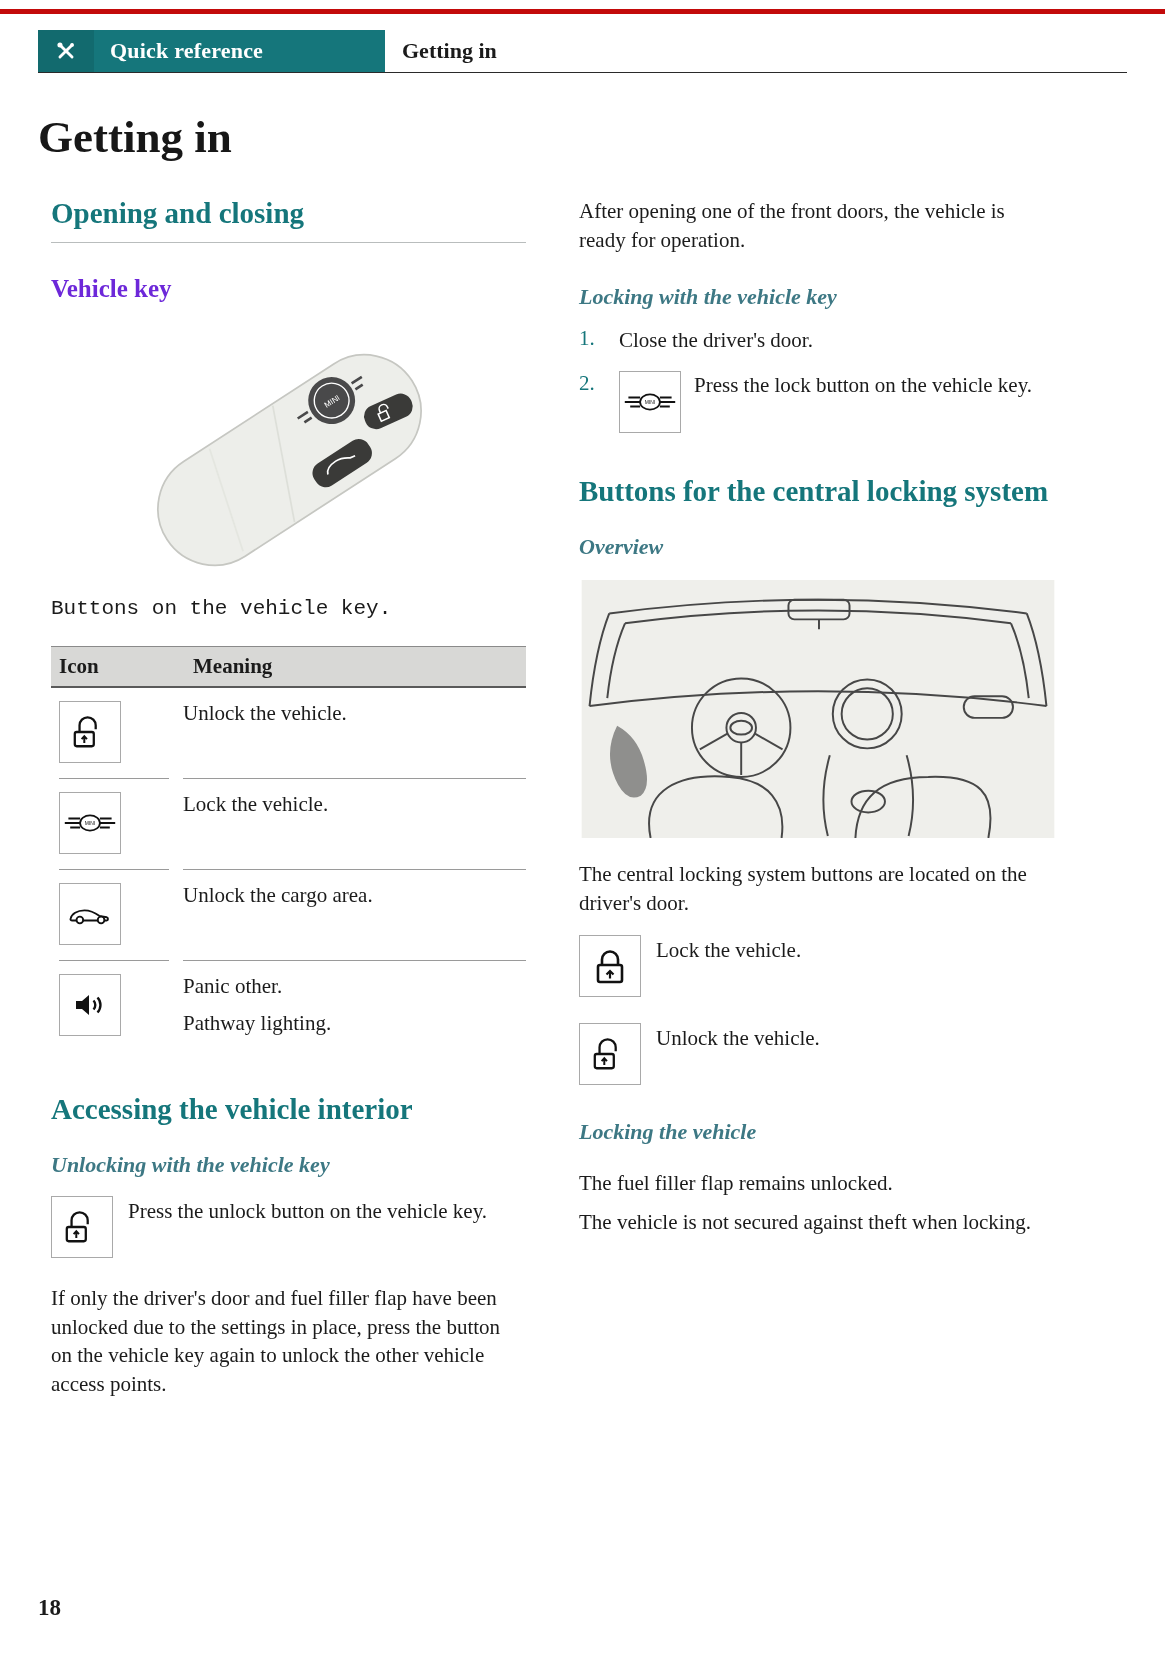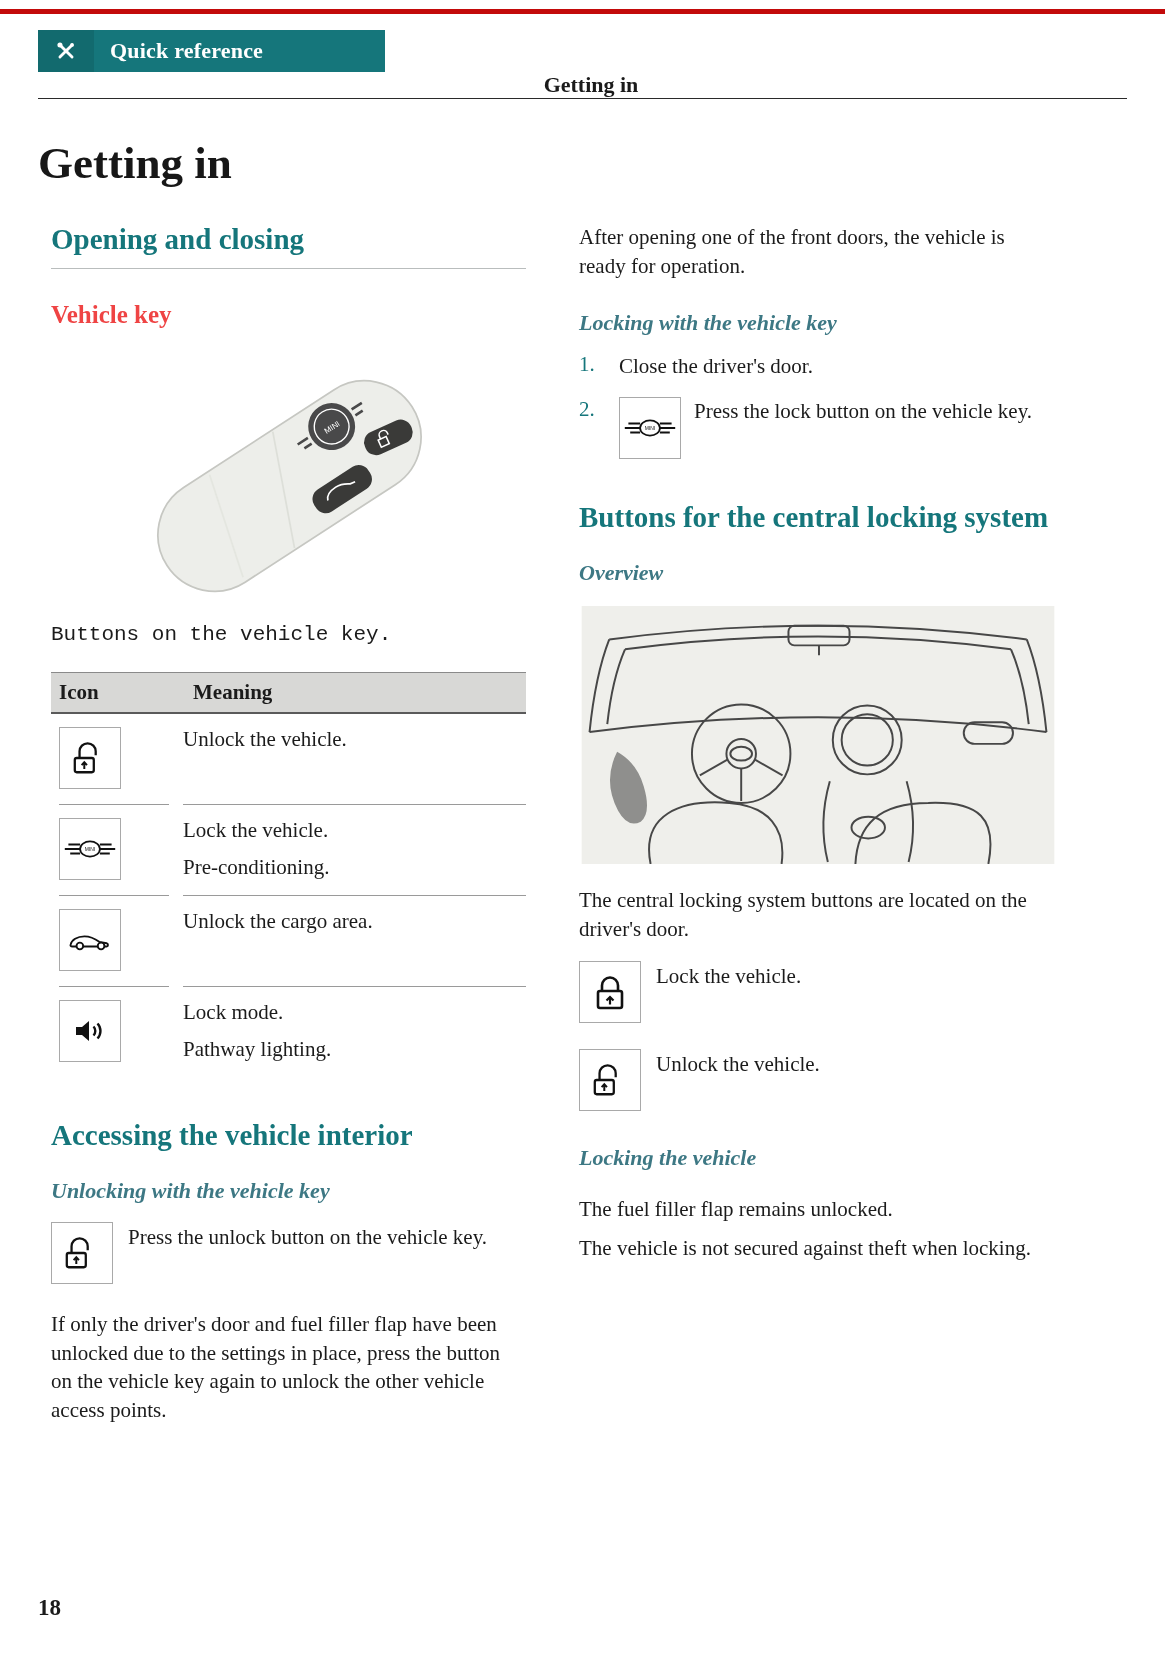--- a/index.html
+++ b/index.html
@@ -6,38 +6,38 @@
   html,body { background:#fff; }
   body {
     width:1165px; height:1653px; position:relative;
     font-family:"Liberation Serif","DejaVu Serif",serif;
     color:#1b1b1b; overflow:hidden;
   }
   .top-rule { height:5px; background:#c30a0a; margin-top:9px; }
   .header-row {
     margin:16px 38px 16px 38px;
     border-bottom:1.5px solid #2a2a2a;
-    display:flex; align-items:flex-start;flex-direction:column;
+    display:flex; align-items:flex-end;
   }
   .badge {
     background:#15767b; color:#fff; display:flex; align-items:center;
     width:347px; height:42px;
   }
   .badge-iconwrap {
     width:56px; height:100%; display:flex; align-items:center; justify-content:center;
     background:rgba(0,0,0,0.10);
   }
   .badge-label { font-weight:bold; font-size:22px; padding-left:16px; letter-spacing:0.2px; }
   .header-section { font-weight:bold; font-size:22px; align-self:center; margin-left:17px; }
   h1.page-title { margin:38px 38px 0 38px; font-size:45px; font-weight:bold; color:#171717; }
   .columns { display:flex; gap:40px; margin:34px 38px 0 38px; }
   .col { width:475px; flex:0 0 475px;margin-left:13px; }
   .h2 { color:#15767b; font-size:29px; font-weight:bold; line-height:1.15; }
   .h2.with-rule { border-bottom:1.5px solid #b9bdbd; padding-bottom:12px; }
-  .h3 { color:#ef4444; font-size:25px; font-weight:bold; }
+  .h3 { color:#6d28d9; font-size:25px; font-weight:bold; }
   .h4 { color:#3d7884; font-size:22px; font-weight:bold;font-style:italic; }
   p, .body-text { font-size:21px; line-height:1.36; }
   
   .key-figure { margin-top:26px; height:252px; display:flex; justify-content:center; align-items:center; }
   .key-caption { margin-top:14px;font-family:Liberation Mono, monospace; }
   
   .icon-table { margin-top:22px; }
   .tbl-header {
     display:grid; grid-template-columns:110px 1fr; column-gap:24px;
     background:#d8d8d6; border-top:1px solid #8a8a8a; border-bottom:2px solid #5a5a5a;
@@ -148,21 +148,20 @@
             <svg width="54" height="24" viewBox="0 0 60 24">
               <ellipse cx="30" cy="12" rx="11" ry="8.5" fill="none" stroke="#111" stroke-width="2"></ellipse>
               <text x="30" y="14.5" font-size="5.5" text-anchor="middle" fill="#111" font-family="sans-serif">MINI</text>
               <path d="M19 7 H6 M19 12 H2 M19 17 H8" stroke="#111" stroke-width="2"></path>
               <path d="M41 7 H54 M41 12 H58 M41 17 H52" stroke="#111" stroke-width="2"></path>
             </svg>
           </div>
         </div>
         <div class="cell">
           <div class="meaning-line">Lock the vehicle.</div>
-          <div class="meaning-line">Pre-conditioning.</div>
         </div>
       </div>
 
       <div class="tbl-row">
         <div class="cell">
           <div class="icon-box">
             <svg width="48" height="26" viewBox="0 0 52 26">
               <path d="M5 18 c1-5 7-9 15-9 c7 0 12 3 16 6 l8 1.5 c2 0.4 2 3.5 0 3.5 H7 c-2 0 -2.5-1 -2-2 z" fill="none" stroke="#111" stroke-width="2"></path>
               <circle cx="15" cy="19.5" r="3.6" fill="#fff" stroke="#111" stroke-width="2"></circle>
               <circle cx="38" cy="19.5" r="3.6" fill="#fff" stroke="#111" stroke-width="2"></circle>
@@ -178,21 +177,21 @@
         <div class="cell">
           <div class="icon-box">
             <svg width="36" height="30" viewBox="0 0 36 30">
               <path d="M4 11 h6 l7-6 v20 l-7-6 H4 z" fill="#111"></path>
               <path d="M21.5 10.5 a6.5 6.5 0 0 1 0 9" fill="none" stroke="#111" stroke-width="2.4"></path>
               <path d="M25.5 7.5 a11 11 0 0 1 0 15" fill="none" stroke="#111" stroke-width="2.4"></path>
             </svg>
           </div>
         </div>
         <div class="cell">
-          <div class="meaning-line">Lock mode.</div>
+          <div class="meaning-line">Panic other.</div>
           <div class="meaning-line">Pathway lighting.</div>
         </div>
       </div>
     </div>
 
     <div class="h2 sec-gap">Accessing the vehicle interior</div>
 
     <div class="h4 sub-gap">Unlocking with the vehicle key</div>
 
     <div class="inline-item">

